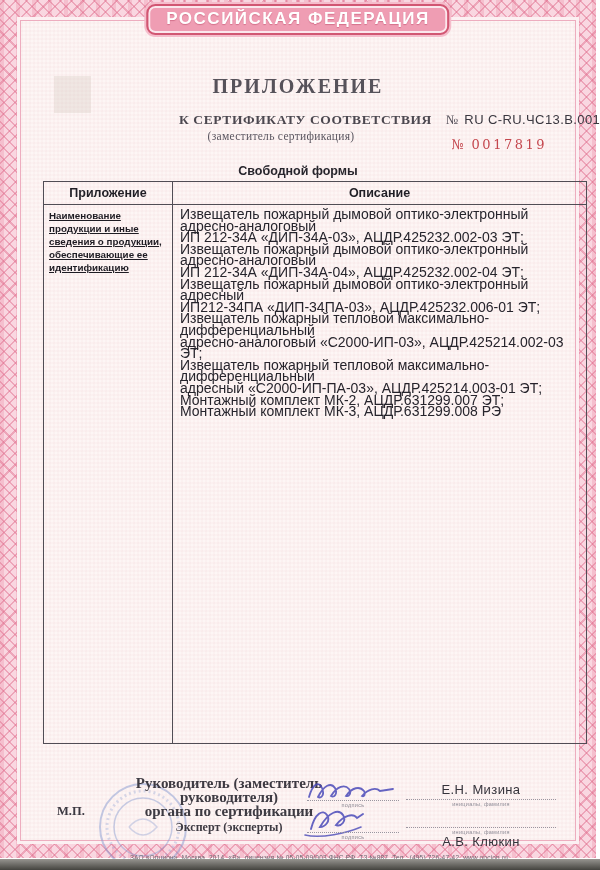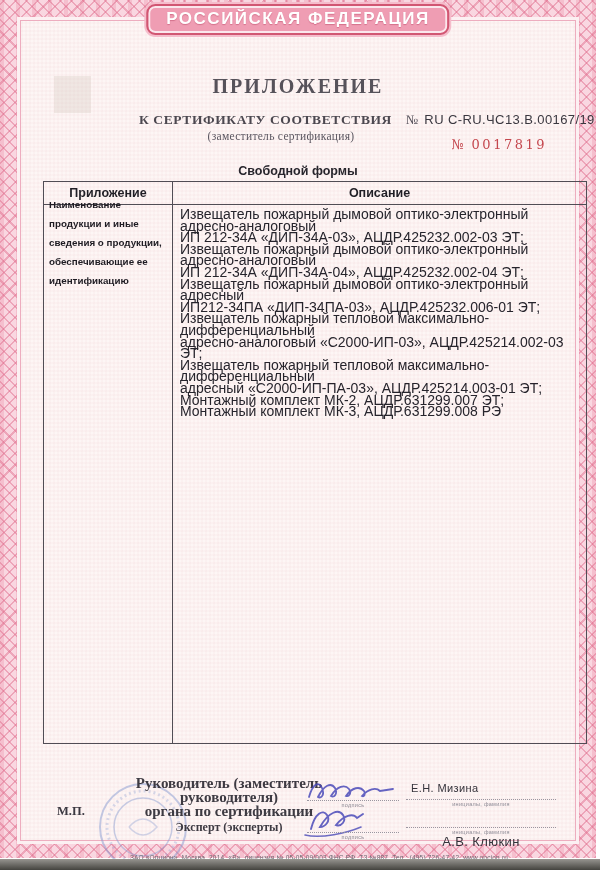--- a/index.html
+++ b/index.html
@@ -38,21 +38,21 @@
 
   .wm-square { position:absolute; left:33px; top:55px; width:37px; height:37px;
     background:rgba(214,203,194,.35); }
 
   .title { position:absolute; left:0; top:54px; width:100%; text-align:center;
     font-family:"Liberation Serif", serif; font-weight:bold; font-size:20px;
     letter-spacing:2px; color:#56525a; }
 
   .cert-line { position:absolute; left:118px; top:89px; white-space:nowrap; }
   .cert-line .serif { font-family:"Liberation Serif", serif; font-weight:bold;
-    font-size:13.5px; letter-spacing:.6px; color:#4c4850; }
+    font-size:13.5px; letter-spacing:.6px; color:#4c4850;margin-left:40px; }
   .cert-line .nosign { font-family:"Liberation Serif", serif; font-size:13px; color:#55515a; margin:0 6px 0 14px; }
   .cert-line .certnum { font-size:13px; color:#3a3840; letter-spacing:.4px;margin-top:41px; }
 
   .cert-type { position:absolute; left:150px; top:109px; width:220px; text-align:center;
     font-family:"Liberation Serif", serif; font-size:11.5px; color:#5b5660; letter-spacing:.3px; }
 
   .blank-num { position:absolute; right:28px; top:116px; white-space:nowrap;
     font-family:"DejaVu Serif", serif; font-size:13px; color:#c4474e; letter-spacing:2.5px; }
   .blank-num .nosign { letter-spacing:0; margin-right:8px; }
 
@@ -61,22 +61,22 @@
 
   
   .tbl { position:absolute; left:22px; top:160px; width:544px; height:563px;
     border:1.5px solid #504d55; }
   .tbl .col-divider { position:absolute; left:128px; top:0; bottom:0; width:1px; background:#504d55; }
   .tbl .hdr-divider { position:absolute; left:0; right:0; top:22px; height:1px; background:#504d55; }
   .tbl .hdr-cell { position:absolute; top:0; height:22px; display:flex; align-items:center;
     justify-content:center; font-weight:bold; font-size:12.5px; color:#211f26; }
   .tbl .hdr-annex { left:0; width:128px; }
   .tbl .hdr-desc  { left:129px; right:0; }
-  .tbl .cell-annex { position:absolute; left:0; top:9px; width:126px; padding:4px 3px 0 5px;
-    font-weight:bold; font-size:9.8px; line-height:19px; color:#1e1c23; }
+  .tbl .cell-annex { position:absolute; left:0; top:23px; width:126px; padding:4px 3px 0 5px;
+    font-weight:bold; font-size:9.8px; line-height:13px; color:#1e1c23;text-decoration:underline; }
   .tbl .cell-desc { position:absolute; left:130px; right:2px; top:23px; padding:4px 2px 0 6px;
     font-size:14px; line-height:11.6px; color:#26242c; white-space:pre-line; }
 
   
   .mp { position:absolute; left:36px; top:783px; font-family:"Liberation Serif", serif;
     font-size:12.5px; font-weight:bold; color:#3c3942; }
 
   .stamp { position:absolute; left:76px; top:760px; width:92px; height:92px; opacity:.85; }
 
   .head-label { position:absolute; left:78px; top:755px; width:260px; text-align:center;
@@ -87,22 +87,22 @@
 
   .sig1 { position:absolute; left:284px; top:756px; }
   .sig2 { position:absolute; left:282px; top:784px; }
   .sig-line { position:absolute; height:1px; border-bottom:1px dotted #9a96a0; }
   .sig-line-1 { left:286px; top:779px; width:92px; }
   .sig-line-2 { left:286px; top:811px; width:92px; }
   .tiny-cap { position:absolute; font-size:5.5px; color:#8d8994; letter-spacing:.3px; text-align:center; }
   .cap-sig1 { left:286px; top:781px; width:92px; }
   .cap-sig2 { left:286px; top:813px; width:92px; }
 
-  .name1 { position:absolute; left:390px; top:761px; width:140px; text-align:left;
-    font-size:11px; color:#35333b; letter-spacing:.4px; }
+  .name1 { position:absolute; left:390px; top:761px; width:140px; text-align:center;
+    font-size:13px; color:#35333b; letter-spacing:.4px; }
   .name2 { position:absolute; left:390px; top:789px; width:140px; text-align:center;
     font-size:13px; color:#35333b; letter-spacing:.4px;margin-top:24px; }
   .name-line-1 { left:385px; top:778px; width:150px; }
   .name-line-2 { left:385px; top:806px; width:150px; }
   .cap-name1 { left:385px; top:780px; width:150px; }
   .cap-name2 { left:385px; top:808px; width:150px; }
 
   .print-info { position:absolute; left:0; top:833px; width:596px; text-align:center;
     font-size:6.5px; color:#6d6a72; letter-spacing:.2px; }
 </style>

